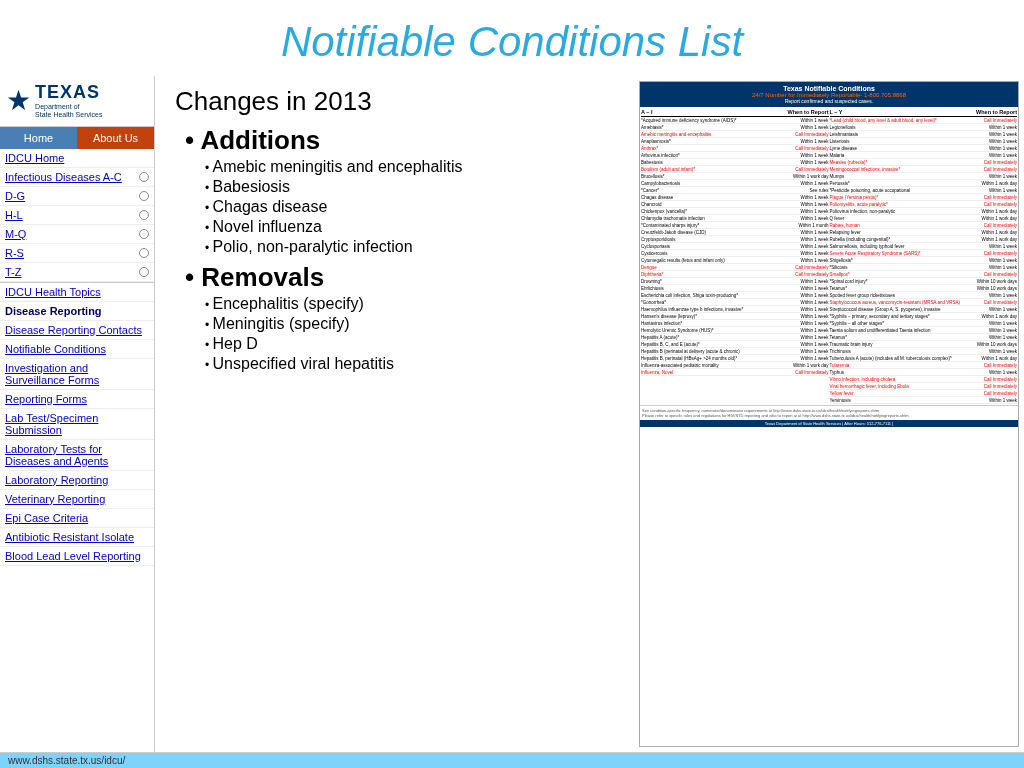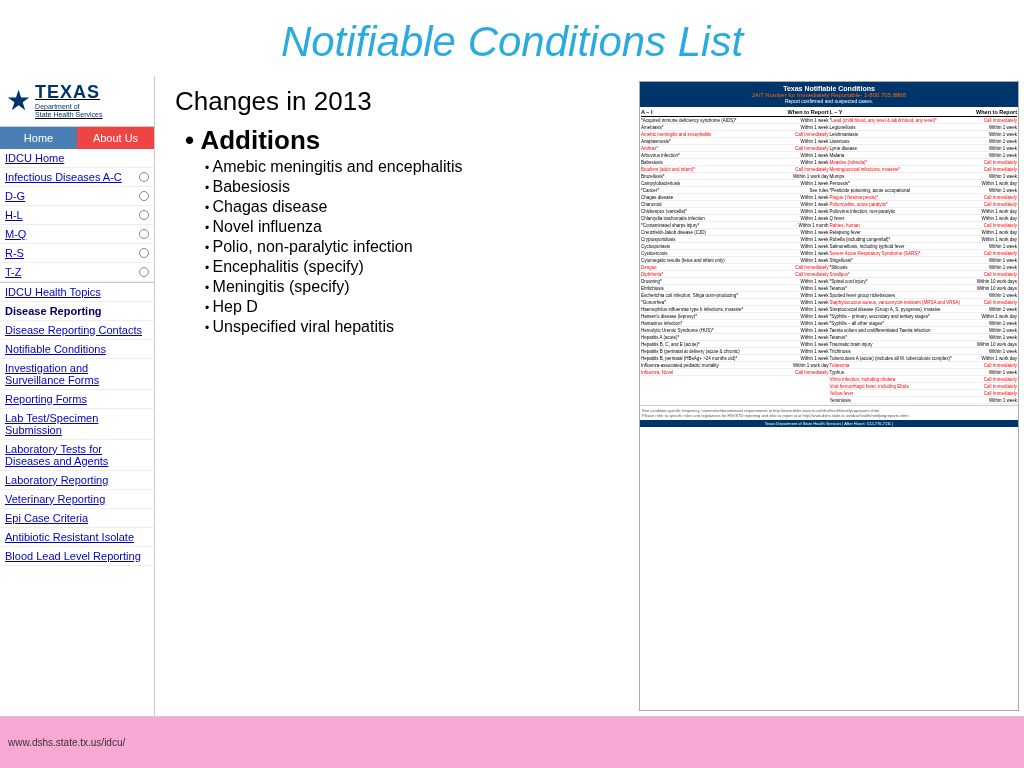--- a/index.html
+++ b/index.html
@@ -11,47 +11,47 @@
 
     
     #main-layout { display: flex; flex: 1; overflow: hidden; }
 
     
     #sidebar { width: 155px; background: #fff; border-right: 1px solid #ccc; flex-shrink: 0; display: flex; flex-direction: column; }
 
     
     #logo-area { background: #fff; padding: 6px; display: flex; align-items: center; border-bottom: 1px solid #ccc; }
     #logo-star { font-size: 28px; color: #00356b; margin-right: 4px; }
-    #logo-text { display: flex; flex-direction: column; text-decoration: underline; }
+    #logo-text { display: flex; flex-direction: column; }
     #logo-texas { font-size: 18px; font-weight: bold; color: #00356b; letter-spacing: 1px; }
     #logo-dept { font-size: 7px; color: #00356b; line-height: 1.2; }
 
     
     #nav-bar { display: flex; background: #4a7fb5; }
     .nav-item { flex: 1; text-align: center; color: #fff; font-size: 11px; padding: 5px 2px; cursor: pointer; }
-    .nav-item.active { background: #ef4444; }
+    .nav-item.active { background: #c2410c; }
 
     
     #sidebar-links { flex: 1; overflow-y: auto; }
     .sidebar-link { display: flex; align-items: center; justify-content: space-between; font-size: 11px; color: #0000cc; padding: 3px 5px; cursor: pointer; border-bottom: 1px solid #eee; text-decoration: underline; }
     .sidebar-link.active { color: #003366; font-weight: bold; text-decoration: none; }
     .sidebar-circle { width: 10px; height: 10px; border-radius: 50%; border: 1px solid #888; display: inline-block; }
 
     
     #content { flex: 1; padding: 10px 20px; overflow-y: auto; position: relative; }
 
     #changes-title { font-size: 26px; color: #000; margin-bottom: 8px; }
 
     .bullet-main { font-size: 26px; font-weight: bold; color: #000; margin: 6px 0 2px 10px; list-style: none; }
     .bullet-sub { font-size: 16px; color: #000; margin: 2px 0 2px 30px; list-style: none; }
     .bullet-main::before { content: '• '; }
     .bullet-sub::before { content: '• '; font-size: 12px; }
 
     
-    #url-bar { background: #f9a8d4; border-top: 1px solid #ccc; font-size: 10px; color: #333; padding: 20px 8px; }
+    #url-bar { background: #7dd3fc; border-top: 1px solid #ccc; font-size: 10px; color: #333; padding: 2px 8px; }
 
     
     #right-panel { width: 390px; flex-shrink: 0; padding: 5px; overflow: hidden; }
     #conditions-card { border: 1px solid #aaa; background: #fff; height: 100%; overflow: hidden; font-size: 5px; }
     #card-header { background: #00356b; color: #fff; text-align: center; padding: 3px 2px; }
     #card-header .card-title { font-size: 7px; font-weight: bold; }
     #card-header .card-phone { font-size: 6px; color: #ff6600; }
     #card-header .card-sub { font-size: 5px; }
     
     #card-body { display: flex; gap: 1px; padding: 1px; }
@@ -164,20 +164,21 @@
 
   <div id="content">
     <div id="changes-title">Changes in 2013</div>
     <ul style="list-style:none;padding:0;">
       <li class="bullet-main">Additions</li>
       <li class="bullet-sub">Amebic meningitis and encephalitis</li>
       <li class="bullet-sub">Babesiosis</li>
       <li class="bullet-sub">Chagas disease</li>
       <li class="bullet-sub">Novel influenza</li>
       <li class="bullet-sub">Polio, non-paralytic infection</li>
+      <li class="bullet-main">Removals</li>
       <li class="bullet-sub">Encephalitis (specify)</li>
       <li class="bullet-sub">Meningitis (specify)</li>
       <li class="bullet-sub">Hep D</li>
       <li class="bullet-sub">Unspecified viral hepatitis</li>
     </ul>
   </div>
 
   <div id="right-panel">
     <div id="conditions-card">
 

